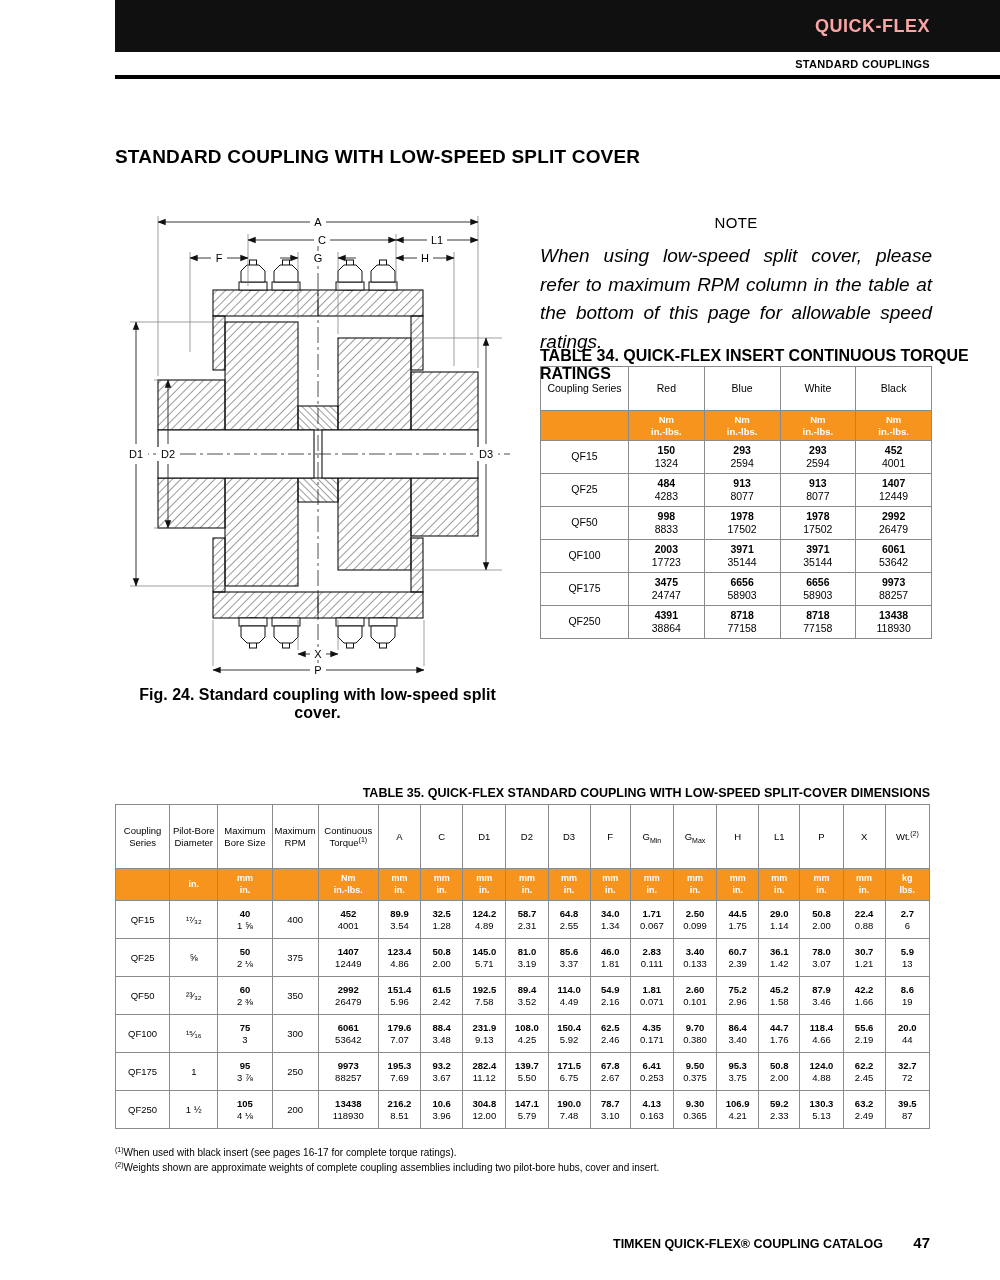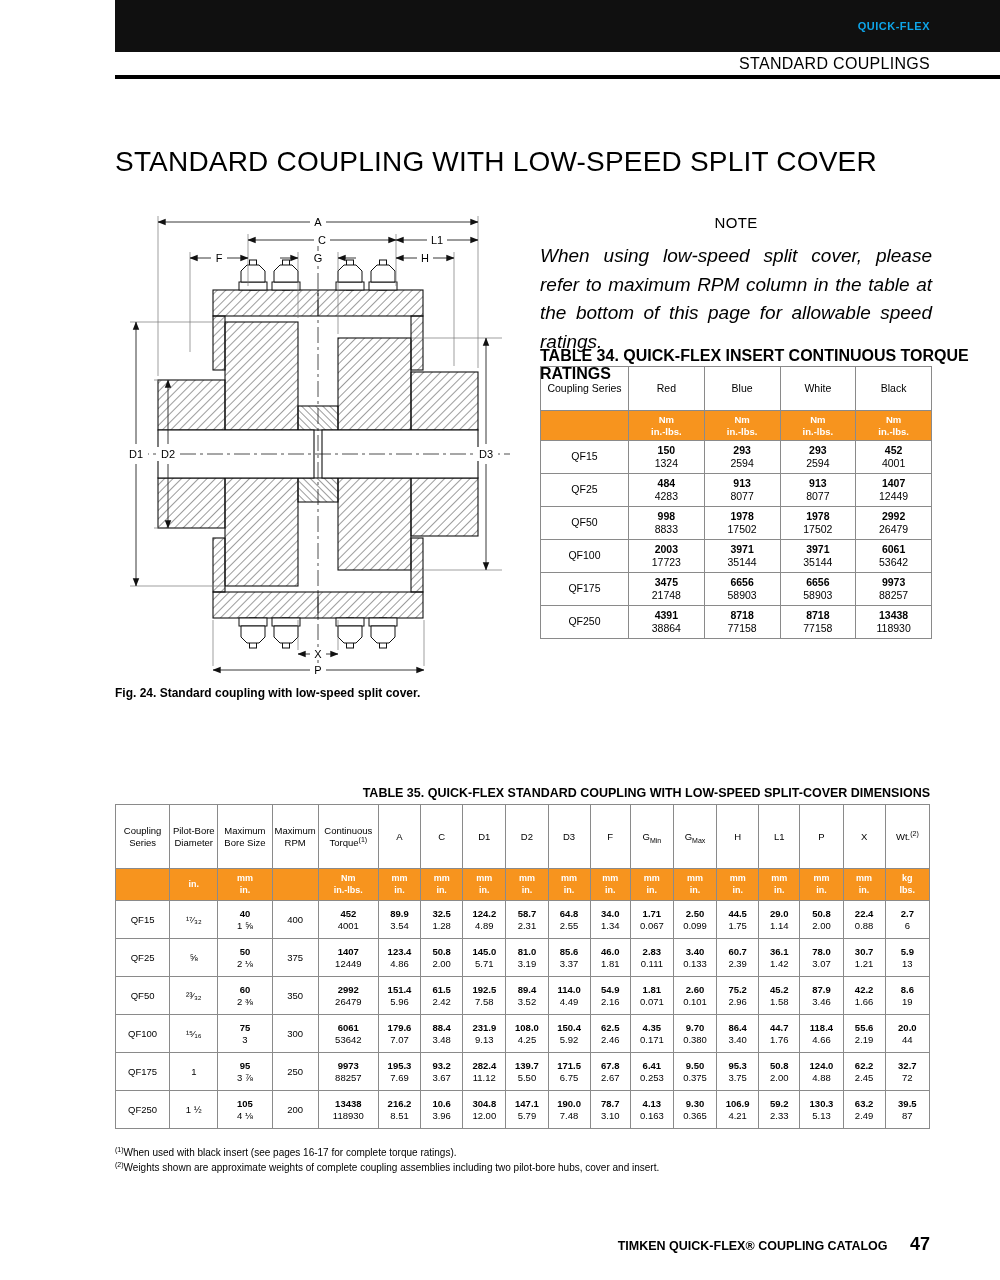--- a/index.html
+++ b/index.html
@@ -1,30 +1,30 @@
 <!DOCTYPE html>
 <html><head>
 <meta charset="utf-8">
 <style>
   *{box-sizing:border-box;margin:0;padding:0}
   html,body{background:#fff}
   body{width:1000px;height:1280px;position:relative;font-family:"Liberation Sans","DejaVu Sans",sans-serif;color:#000;overflow:hidden}
   .abs{position:absolute}
 
   .topbar{left:115px;top:0;width:885px;height:52px;background:#101010;display:flex;align-items:center;justify-content:flex-end;padding-right:70px}
-  .topbar .brand{color:#0ea5e9;font-weight:bold;font-size:11px;letter-spacing:.5px}
+  .topbar .brand{color:#fca5a5;font-weight:bold;font-size:18px;letter-spacing:.5px}
   .substrip{left:115px;top:52px;width:885px;height:27px;border-bottom:4px solid #000;display:flex;align-items:center;justify-content:flex-end;padding-right:70px}
-  .substrip .sub{font-weight:normal;font-size:16px;letter-spacing:.3px}
-
-  .page-title{left:115px;top:146px;font-size:28px;font-weight:normal;letter-spacing:.2px}
+  .substrip .sub{font-weight:bold;font-size:11px;letter-spacing:.3px}
+
+  .page-title{left:115px;top:146px;font-size:19px;font-weight:bold;letter-spacing:.2px}
 
   .fig{left:118px;top:202px}
   svg{font-family:"Liberation Sans","DejaVu Sans",sans-serif}
   .dim-t{font-size:11px;fill:#000}
-  .fig-caption{left:115px;top:686px;width:405px;font-weight:bold;font-size:12px}
+  .fig-caption{left:115px;top:686px;width:405px;text-align:center;font-weight:bold;font-size:16px}
 
   .note-title{left:540px;top:214px;width:392px;text-align:center;font-size:15px;letter-spacing:.3px}
   .note-body{left:540px;top:242px;width:392px;font-style:italic;font-size:19px;line-height:1.5;text-align:justify}
 
   .t34-title{left:540px;top:347px;font-size:16px;font-weight:bold}
   .t34-wrap{left:540px;top:366px;width:392px}
   .t35-title{left:115px;top:786px;width:815px;text-align:right;font-size:12.5px;font-weight:bold}
   .t35-wrap{left:115px;top:804px;width:815px}
 
   .dtable{width:100%;table-layout:fixed;border-collapse:collapse}
@@ -37,21 +37,21 @@
   .t34 .t-units td{height:30px;font-size:9.5px}
   .t34 .t-data td{height:33px;font-size:10.5px}
 
   .t35 .t-hdr td{height:64px;font-size:9.5px}
   .t35 .t-units td{height:32px;font-size:9px}
   .t35 .t-data td{height:38px;font-size:9.5px}
 
   .footnotes{left:115px;top:1146px;font-size:10px;line-height:1.45}
   .footer{left:115px;top:1234px;width:815px;text-align:right;font-weight:bold}
   .footer .cat{font-size:12.5px}
-  .footer .pg{font-size:18px;margin-left:18px}
+  .footer .pg{font-size:15px;margin-left:26px}
 </style>
 </head>
 <body>
 
 <div class="abs topbar">
   <span class="brand">QUICK-FLEX</span>
 </div>
 <div class="abs substrip">
   <span class="sub">STANDARD COUPLINGS</span>
 </div>
@@ -302,21 +302,21 @@
           </td>
           <td>
             <div class="v-top">6061</div>
             <div class="v-bot">53642</div>
           </td>
         </tr>
         <tr class="t-data">
           <td>QF175</td>
           <td>
             <div class="v-top">3475</div>
-            <div class="v-bot">21748</div>
+            <div class="v-bot">24747</div>
           </td>
           <td>
             <div class="v-top">6656</div>
             <div class="v-bot">58903</div>
           </td>
           <td>
             <div class="v-top">6656</div>
             <div class="v-bot">58903</div>
           </td>
           <td>

